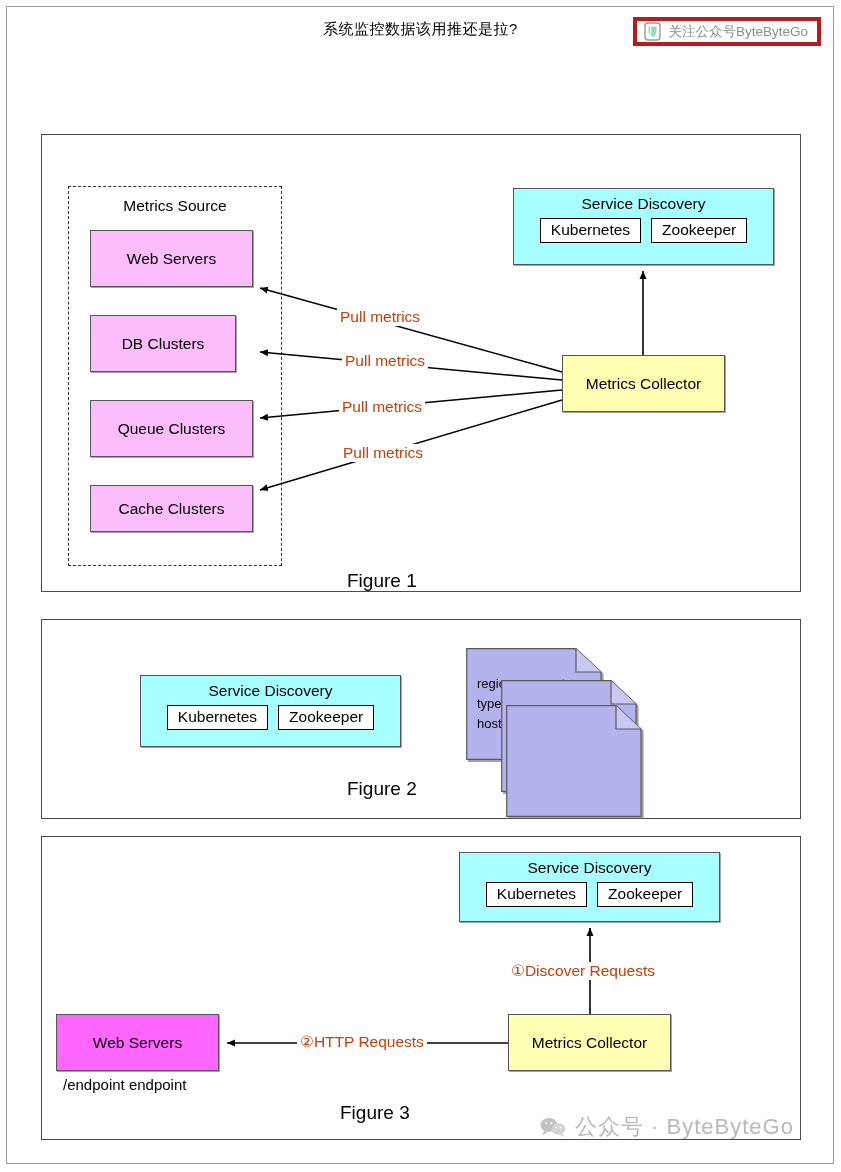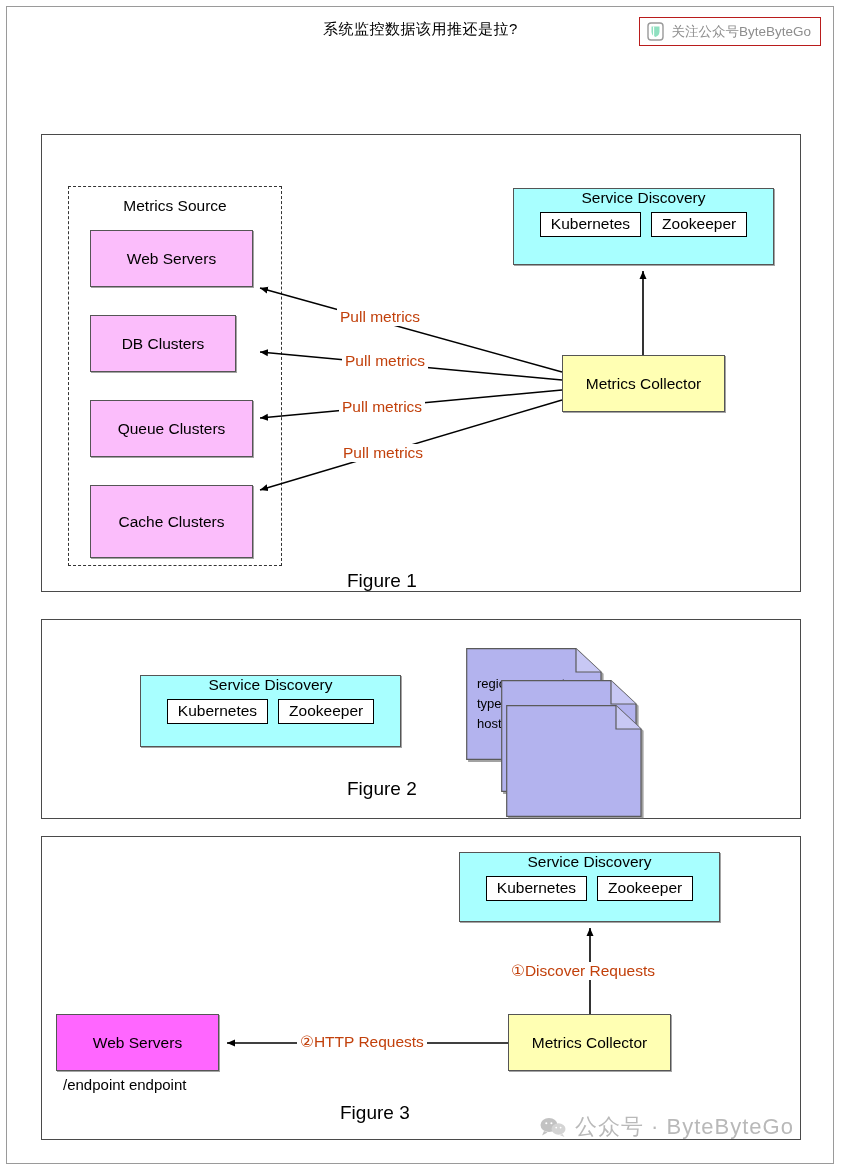--- a/index.html
+++ b/index.html
@@ -35,21 +35,21 @@
     letter-spacing:.5px;
   }
   .wechat-badge{
     position:absolute;
     right:20px; top:17px;
     height:29px;
     display:flex;
     align-items:center;
     gap:7px;
     padding:0 9px 0 7px;
-    border:1px solid #b91c1c;
+    border:4px solid #b91c1c;
     box-sizing:border-box;
     background:#fff;
   }
   .wechat-badge .badge-text{
     font-size:13.5px;
     color:#8d8d8d;
     white-space:nowrap;
   }
   .wx-glyph{
     width:17px;height:19px;
@@ -108,21 +108,21 @@
   .sd{
     position:absolute;
     box-sizing:border-box;
     border:1px solid #555;
     background:#a8ffff;
     box-shadow:1px 1px 0 rgba(90,90,90,.55);
   }
   .sd-title{
     text-align:center;
     font-size:15.5px;
-    margin-top:0;
+    margin-top:6px;
   }
   .sd-row{
     display:flex;
     justify-content:center;
     gap:10px;
     margin-top:5px;
   }
   .sd-chip{
     background:#fff;
     border:1.5px solid #000;
@@ -215,21 +215,21 @@
 
   <div class="box pink" style="left:90px; top:230px; width:163px; height:57px;">
     <span>Web Servers</span>
   </div>
   <div class="box pink" style="left:90px; top:315px; width:146px; height:57px;">
     <span>DB Clusters</span>
   </div>
   <div class="box pink" style="left:90px; top:400px; width:163px; height:57px;">
     <span>Queue Clusters</span>
   </div>
-  <div class="box pink" style="left:90px; top:485px; width:163px; height:73px;text-align:right;">
+  <div class="box pink" style="left:90px; top:485px; width:163px; height:47px;text-align:right;">
     <span>Cache Clusters</span>
   </div>
 
   <div class="sd" style="left:513px; top:188px; width:261px; height:77px;">
     <div class="sd-title">Service Discovery</div>
     <div class="sd-row">
       <span class="sd-chip">Kubernetes</span>
       <span class="sd-chip">Zookeeper</span>
     </div>
   </div>

